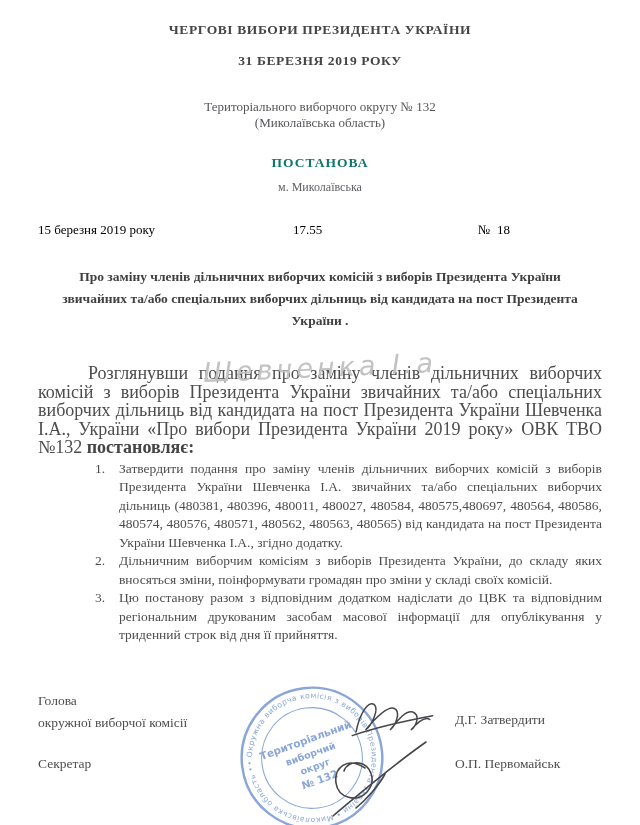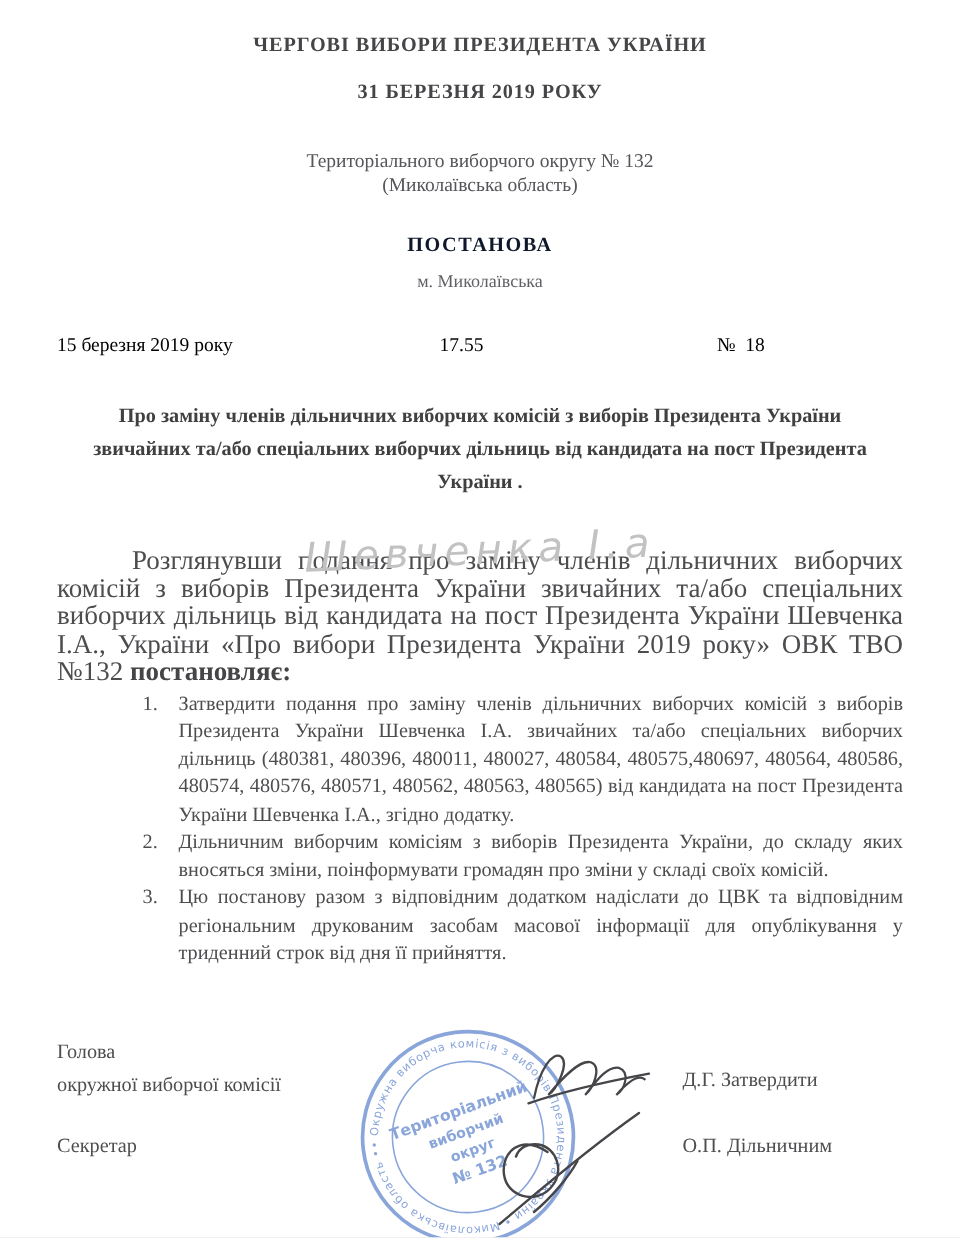--- a/index.html
+++ b/index.html
@@ -15,21 +15,21 @@
     box-sizing:border-box;
     padding:21px 38px 0 38px;
   }
   .center{text-align:center;}
   .doc-title{
     font-weight:bold;color:#454548;
     font-size:13.5px;line-height:17px;letter-spacing:.6px;
   }
   .doc-title.first{margin-bottom:14px;}
   .commission{margin-top:30px;font-size:13px;line-height:16px;color:#55555a;}
-  .postanova{margin-top:24px;font-weight:bold;font-size:13.5px;letter-spacing:1px;color:#0f172a;}
+  .postanova{margin-top:24px;font-weight:bold;font-size:13.5px;letter-spacing:1px;color:#0f766e;}
   .city{margin-top:9px;font-size:12px;color:#606066;}
   .meta-row{position:relative;margin-top:27px;height:18px;font-size:13px;color:#000000;}
   .meta-date{position:absolute;left:0;top:0;}
   .meta-time{position:absolute;left:255px;top:0;}
   .meta-number{position:absolute;left:440px;top:0;white-space:pre;}
   .subject{
     margin:26px auto 0 auto;max-width:540px;
     font-weight:bold;font-size:13.5px;line-height:22px;color:#404040;
     text-align:center;
   }
@@ -113,21 +113,21 @@
     </div>
   </div>
 
   <div class="sig-block">
     <div class="sig-left">
       <div>Голова</div>
       <div>окружної виборчої комісії</div>
     </div>
     <div class="sig-secretary-label">Секретар</div>
     <div class="sig-name-head">Д.Г. Затвердити</div>
-    <div class="sig-name-secretary">О.П. Дільничним</div>
+    <div class="sig-name-secretary">О.П. Первомайськ</div>
 
     <div class="stamp-wrap">
       <svg class="stamp-svg" viewBox="0 0 160 160">
         <defs>
           <path id="ringPath" d="M80,80 m-63,0 a63,63 0 1,1 126,0 a63,63 0 1,1 -126,0"></path>
         </defs>
         <circle class="ring-outer" cx="80" cy="80" r="74"></circle>
         <circle class="ring-inner" cx="80" cy="80" r="53"></circle>
         <text class="ring-text"><textPath href="#ringPath">• Окружна виборча комісія з виборів Президента України • Миколаївська область •</textPath></text>
         <g class="stamp-center" transform="rotate(-13 80 80)">

